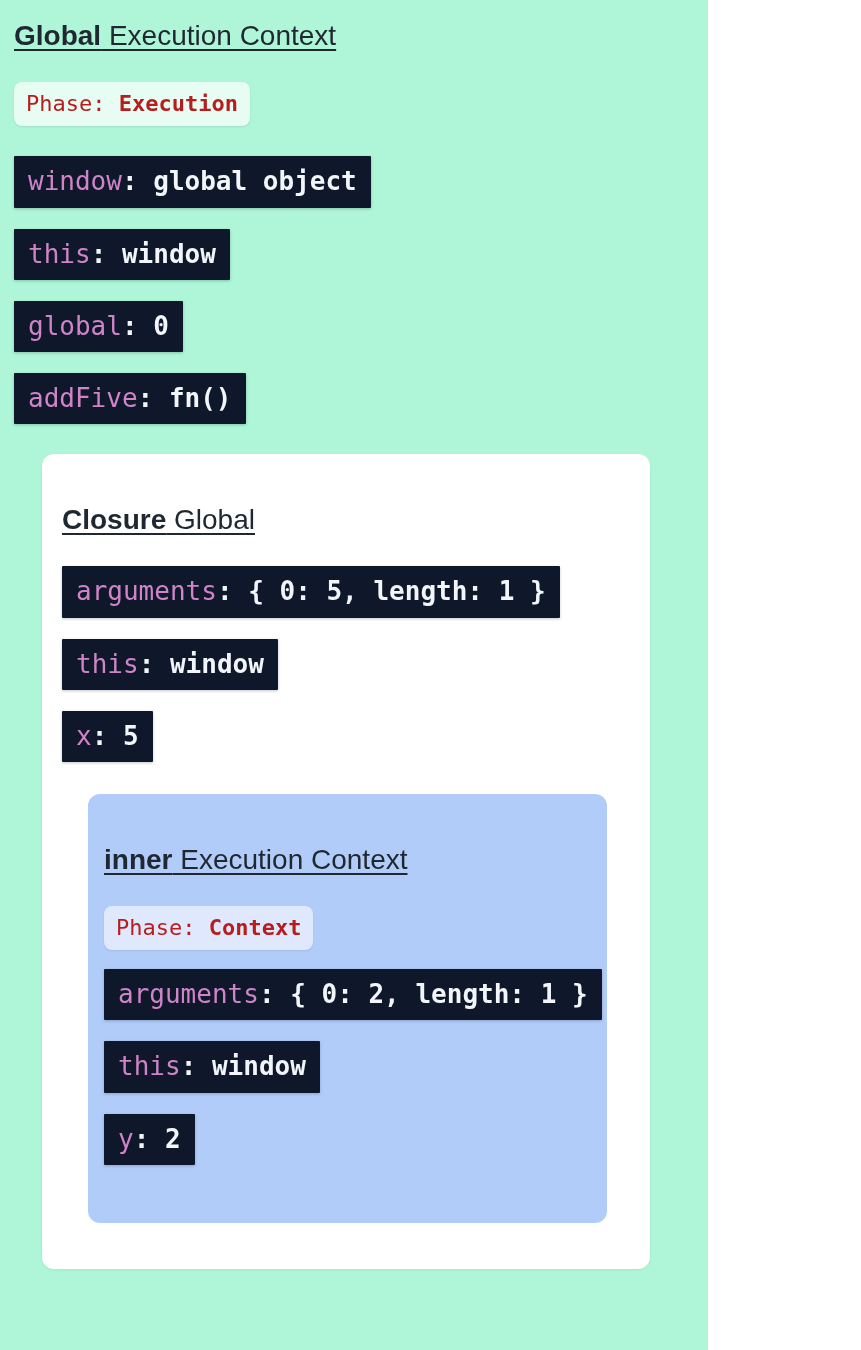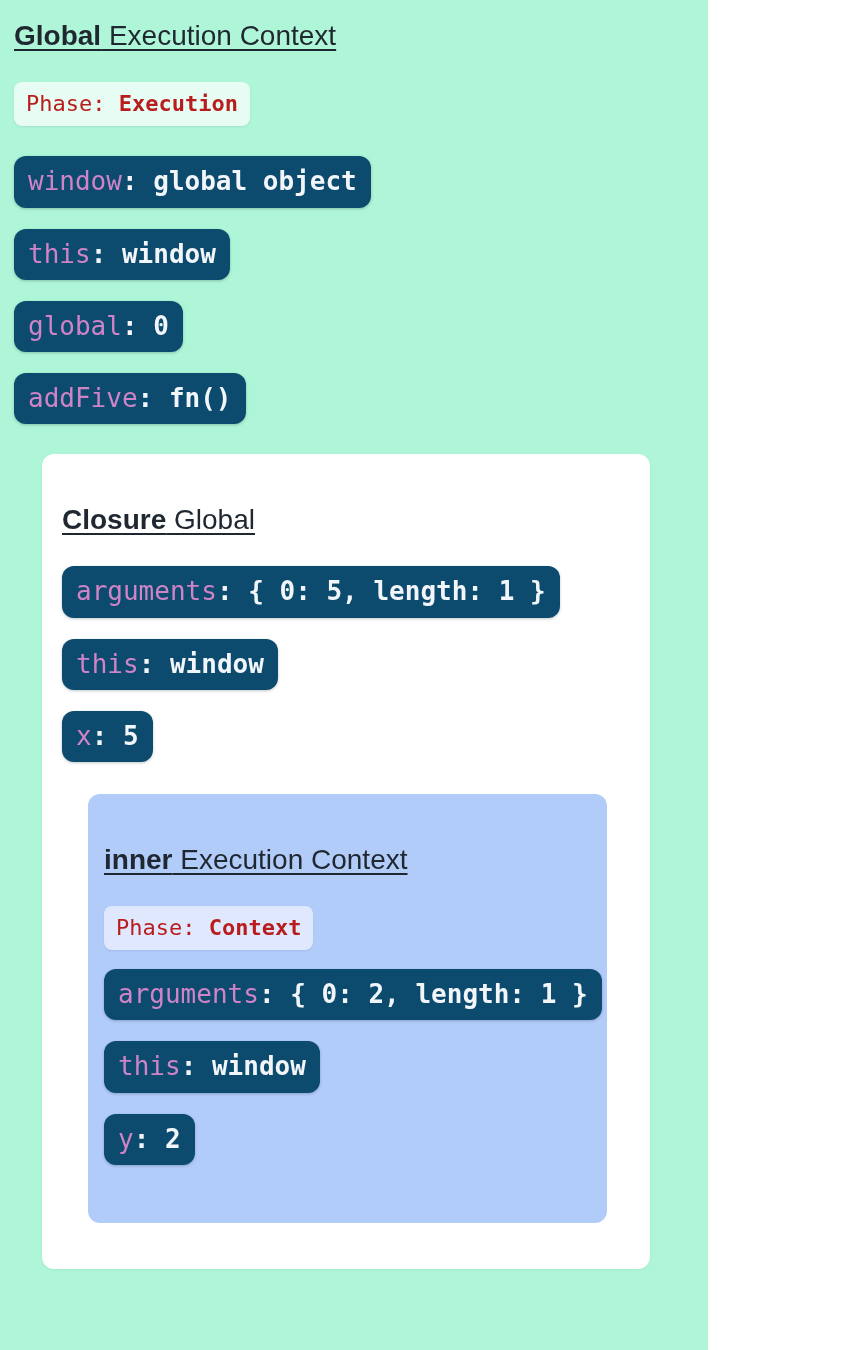--- a/index.html
+++ b/index.html
@@ -35,26 +35,26 @@
     margin: 0 0 30px 0;
     box-shadow: 0 1px 2px rgba(20, 40, 60, 0.10);
   }
   .phase-badge .phase-value { font-weight: 700; }
   .phase-badge.phase-blue {
     background: #dfe8fd;
     margin-bottom: 19px;
   }
   .var-badge {
     width: fit-content;
-    background: #0c4a6e;
+    background: #0f172a;
     font-family: "DejaVu Sans Mono", monospace;
     font-size: 26px;
     line-height: 1.2;
     padding: 10px 14px;
-    border-radius: 12px;
+    border-radius: 1px;
     margin: 0 0 21px 0;
     box-shadow: 0 1px 3px rgba(15, 30, 45, 0.25);
   }
   .var-key { color: #cf84c8; }
   .var-sep, .var-value { color: #f2f6fa; font-weight: 700; }
   .scope-card {
     border-radius: 12px;
     padding: 50px 20px 46px 20px;
     margin: 30px 22px 0 28px;
   }

